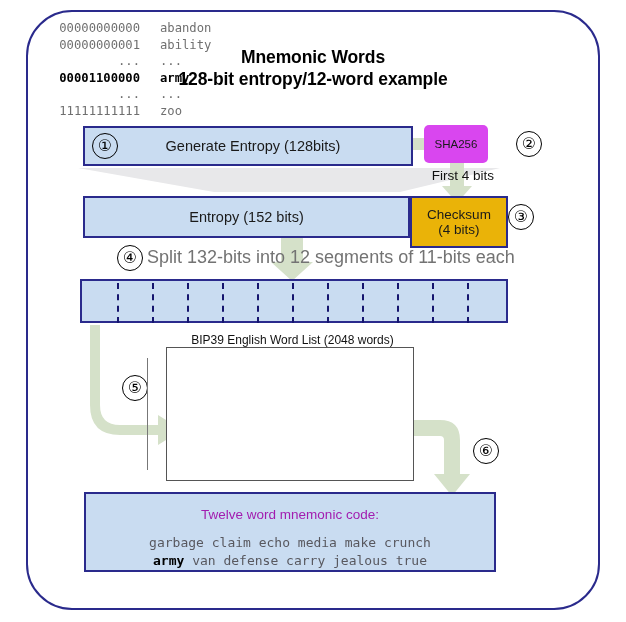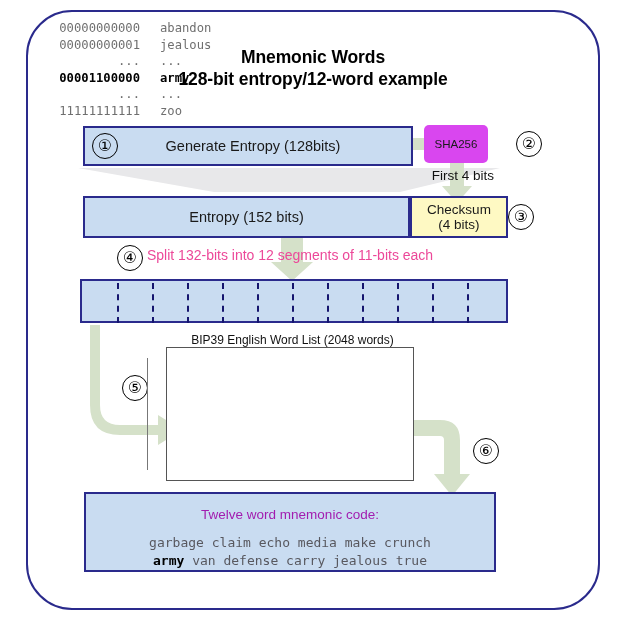--- a/index.html
+++ b/index.html
@@ -71,22 +71,22 @@
   #box-generate .label { margin-left: 10px; }
 
   #box-entropy {
     left: 83px; top: 196px;
     width: 327px; height: 42px;
     font-size: 14.5px;
   }
 
   #box-checksum {
     left: 410px; top: 196px;
-    width: 98px; height: 42px;
-    background: #fef9c3;
+    width: 98px; height: 52px;
+    background: #eab308;
     font-size: 13.5px;
     line-height: 15px;
     text-align: center;
     flex-direction: column;
   }
 
   
   #segbar {
     position: absolute;
     left: 80px; top: 279px;
@@ -122,22 +122,22 @@
     width: 90px;
     text-align: center;
     font-size: 13.5px;
     color: #111111;
   }
 
   
   #step4-caption {
     position: absolute;
     left: 147px; top: 247px;
-    font-size: 14px;
-    color: #ec4899;
+    font-size: 18px;
+    color: #737373;
     white-space: nowrap;
   }
 
   
   .step-circle {
     position: absolute;
     width: 26px; height: 26px;
     border: 1.6px solid #000000;
     border-radius: 50%;
     display: flex;
@@ -288,21 +288,21 @@
   <div class="step-circle" id="step-5">⑤</div>
   <div id="wordlist-title">BIP39 English Word List (2048 words)</div>
   <div id="wordlist-box"></div>
   <div id="wordlist-divider"></div>
   <div id="wordlist-inner">
       <div class="bits">00000000000</div>
       <div class="sep"></div>
       <div class="word">abandon</div>
       <div class="bits">00000000001</div>
       <div class="sep"></div>
-      <div class="word">jealous</div>
+      <div class="word">ability</div>
       <div class="bits">...</div>
       <div class="sep"></div>
       <div class="word">...</div>
       <div class="bits hl">00001100000</div>
       <div class="sep"></div>
       <div class="word hl">army</div>
       <div class="bits">...</div>
       <div class="sep"></div>
       <div class="word">...</div>
       <div class="bits">11111111111</div>

